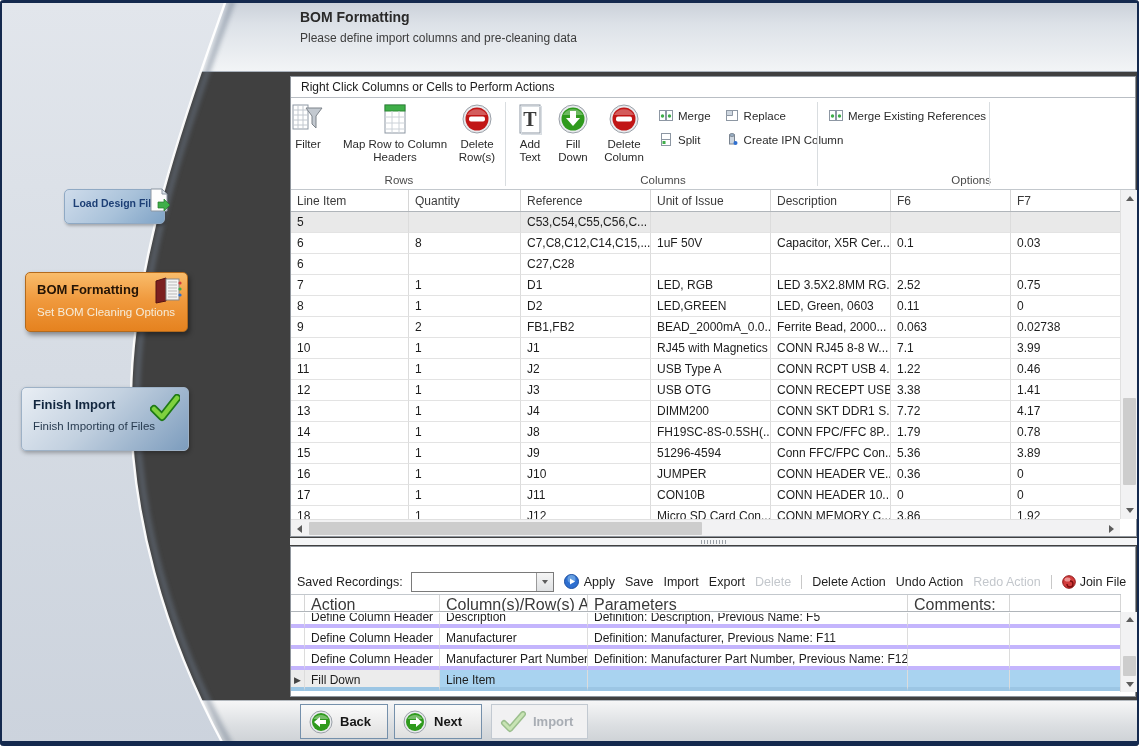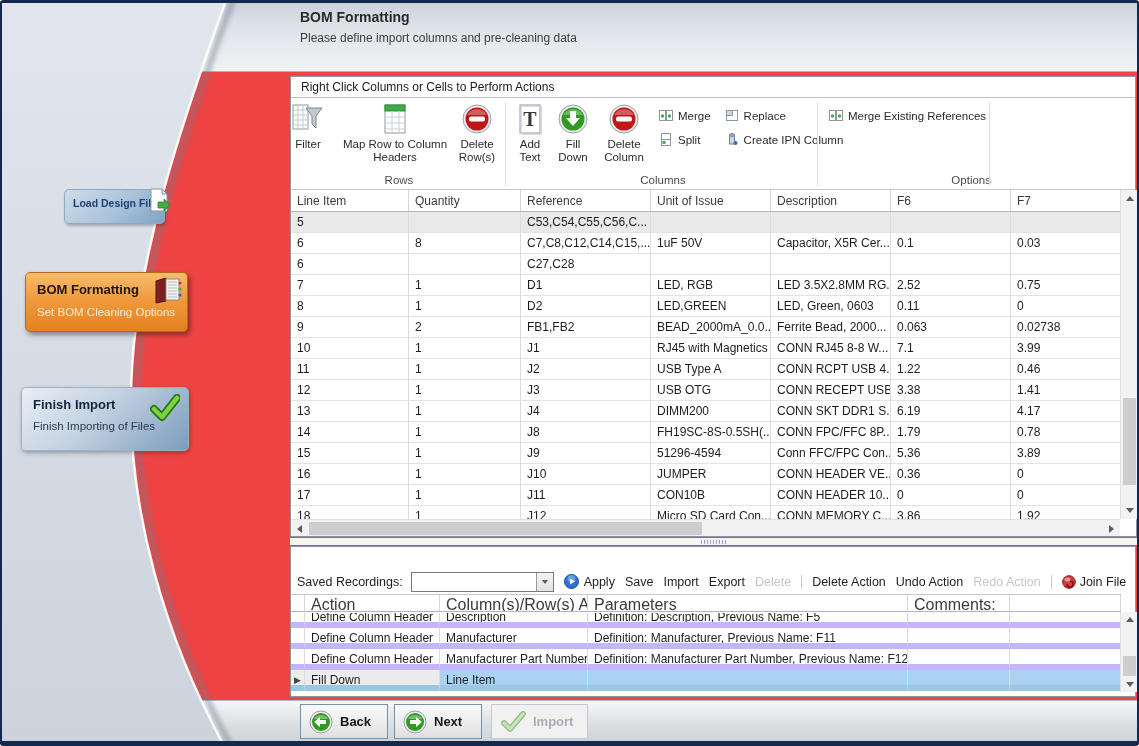--- a/index.html
+++ b/index.html
@@ -1,17 +1,17 @@
 <!DOCTYPE html>
 <html><head>
 <meta charset="utf-8">
 <style>
   * { margin:0; padding:0; box-sizing:border-box; }
   html,body { width:1139px; height:746px; font-family:"Liberation Sans", sans-serif; }
-  #app { position:relative; width:1139px; height:746px; background:#ef4444; overflow:hidden; border-radius:4px; }
+  #app { position:relative; width:1139px; height:746px; background:#404040; overflow:hidden; border-radius:4px; }
 
   
   .b-strip { position:absolute; background:#14294e; z-index:60; }
   .b-top { left:0; top:0; width:1139px; height:3px; }
   .b-bottom { left:0; top:741px; width:1139px; height:5px; }
   .b-left { left:0; top:0; width:2px; height:746px; }
   .b-right { left:1137px; top:0; width:2px; height:746px; }
 
   
   .header-band { position:absolute; left:0; top:0; width:1139px; height:72px;
@@ -98,21 +98,21 @@
   .rec-act { margin-left:10px; cursor:pointer; white-space:nowrap; }
   .rec-act.dis { color:#c3c7cc; cursor:default; }
   .vbar { width:1px; height:14px; background:#c8c8c8; margin-left:10px; }
   .icon-inline { display:inline-flex; vertical-align:-2px; margin-left:10px; }
 
   .rec-table-head { position:absolute; left:0; top:47px; width:830px; height:18px; display:flex; border-top:1px solid #c3c8cd; border-bottom:1px solid #b0b5ba; background:#fff; }
   .rec-table-head .hc { font-size:16px; color:#3a3a3a; padding:1px 0 0 6px; border-right:1px solid #d6d6d6; white-space:nowrap; overflow:hidden; }
   .rec-body { position:absolute; left:0; top:66px; width:830px; height:79px; overflow:hidden; }
   .rec-row { display:flex; height:21px; margin-top:0; }
   .rec-row:first-child { margin-top:-6px; }
-  .rec-row .cell { font-size:12px; color:#1d1d1d; padding:3px 0 0 6px; border-right:1px solid #dcdcdc; border-bottom:6px solid #c4b5fd; white-space:nowrap; overflow:hidden; }
+  .rec-row .cell { font-size:12px; color:#1d1d1d; padding:3px 0 0 6px; border-right:1px solid #dcdcdc; border-bottom:4px solid #c4b5fd; white-space:nowrap; overflow:hidden; }
   .rec-row.sel .cell { background:#a9d3f0; border-bottom-color:#9cc6e4; }
   .rec-row.sel .cell.ind, .rec-row.sel .cell.c0 { background:#ececec; }
   .rec-row .ind { color:#444; font-size:9px; padding-top:5px; padding-left:3px; }
 
   
   .fbtn { position:absolute; top:704px; height:35px; z-index:25; display:flex; align-items:center; gap:7px; padding:0 12px 0 8px;
     background:linear-gradient(180deg,#fafafa 0%,#ececec 55%,#dfdfdf 100%); border:1px solid #7590ab; cursor:pointer; }
   .fbtn .lbl { font-size:13px; font-weight:bold; color:#161616; }
   .fbtn.disabled { border-color:#c2c9d1; background:#f1f1f2; cursor:default; }
   .fbtn.disabled .lbl { color:#a8adb4; }
@@ -379,21 +379,21 @@
           <div class="cell" style="width: 120px;">CONN RECEPT USB...</div>
           <div class="cell" style="width: 120px;">3.38</div>
           <div class="cell" style="width: 110px;">1.41</div>
         </div>
         <div class="grid-row">
           <div class="cell" style="width: 118px;">13</div>
           <div class="cell" style="width: 112px;">1</div>
           <div class="cell" style="width: 130px;">J4</div>
           <div class="cell" style="width: 120px;">DIMM200</div>
           <div class="cell" style="width: 120px;">CONN SKT DDR1 S...</div>
-          <div class="cell" style="width: 120px;">6.19</div>
+          <div class="cell" style="width: 120px;">7.72</div>
           <div class="cell" style="width: 110px;">4.17</div>
         </div>
         <div class="grid-row">
           <div class="cell" style="width: 118px;">14</div>
           <div class="cell" style="width: 112px;">1</div>
           <div class="cell" style="width: 130px;">J8</div>
           <div class="cell" style="width: 120px;">FH19SC-8S-0.5SH(...</div>
           <div class="cell" style="width: 120px;">CONN FPC/FFC 8P...</div>
           <div class="cell" style="width: 120px;">1.79</div>
           <div class="cell" style="width: 110px;">0.78</div>

